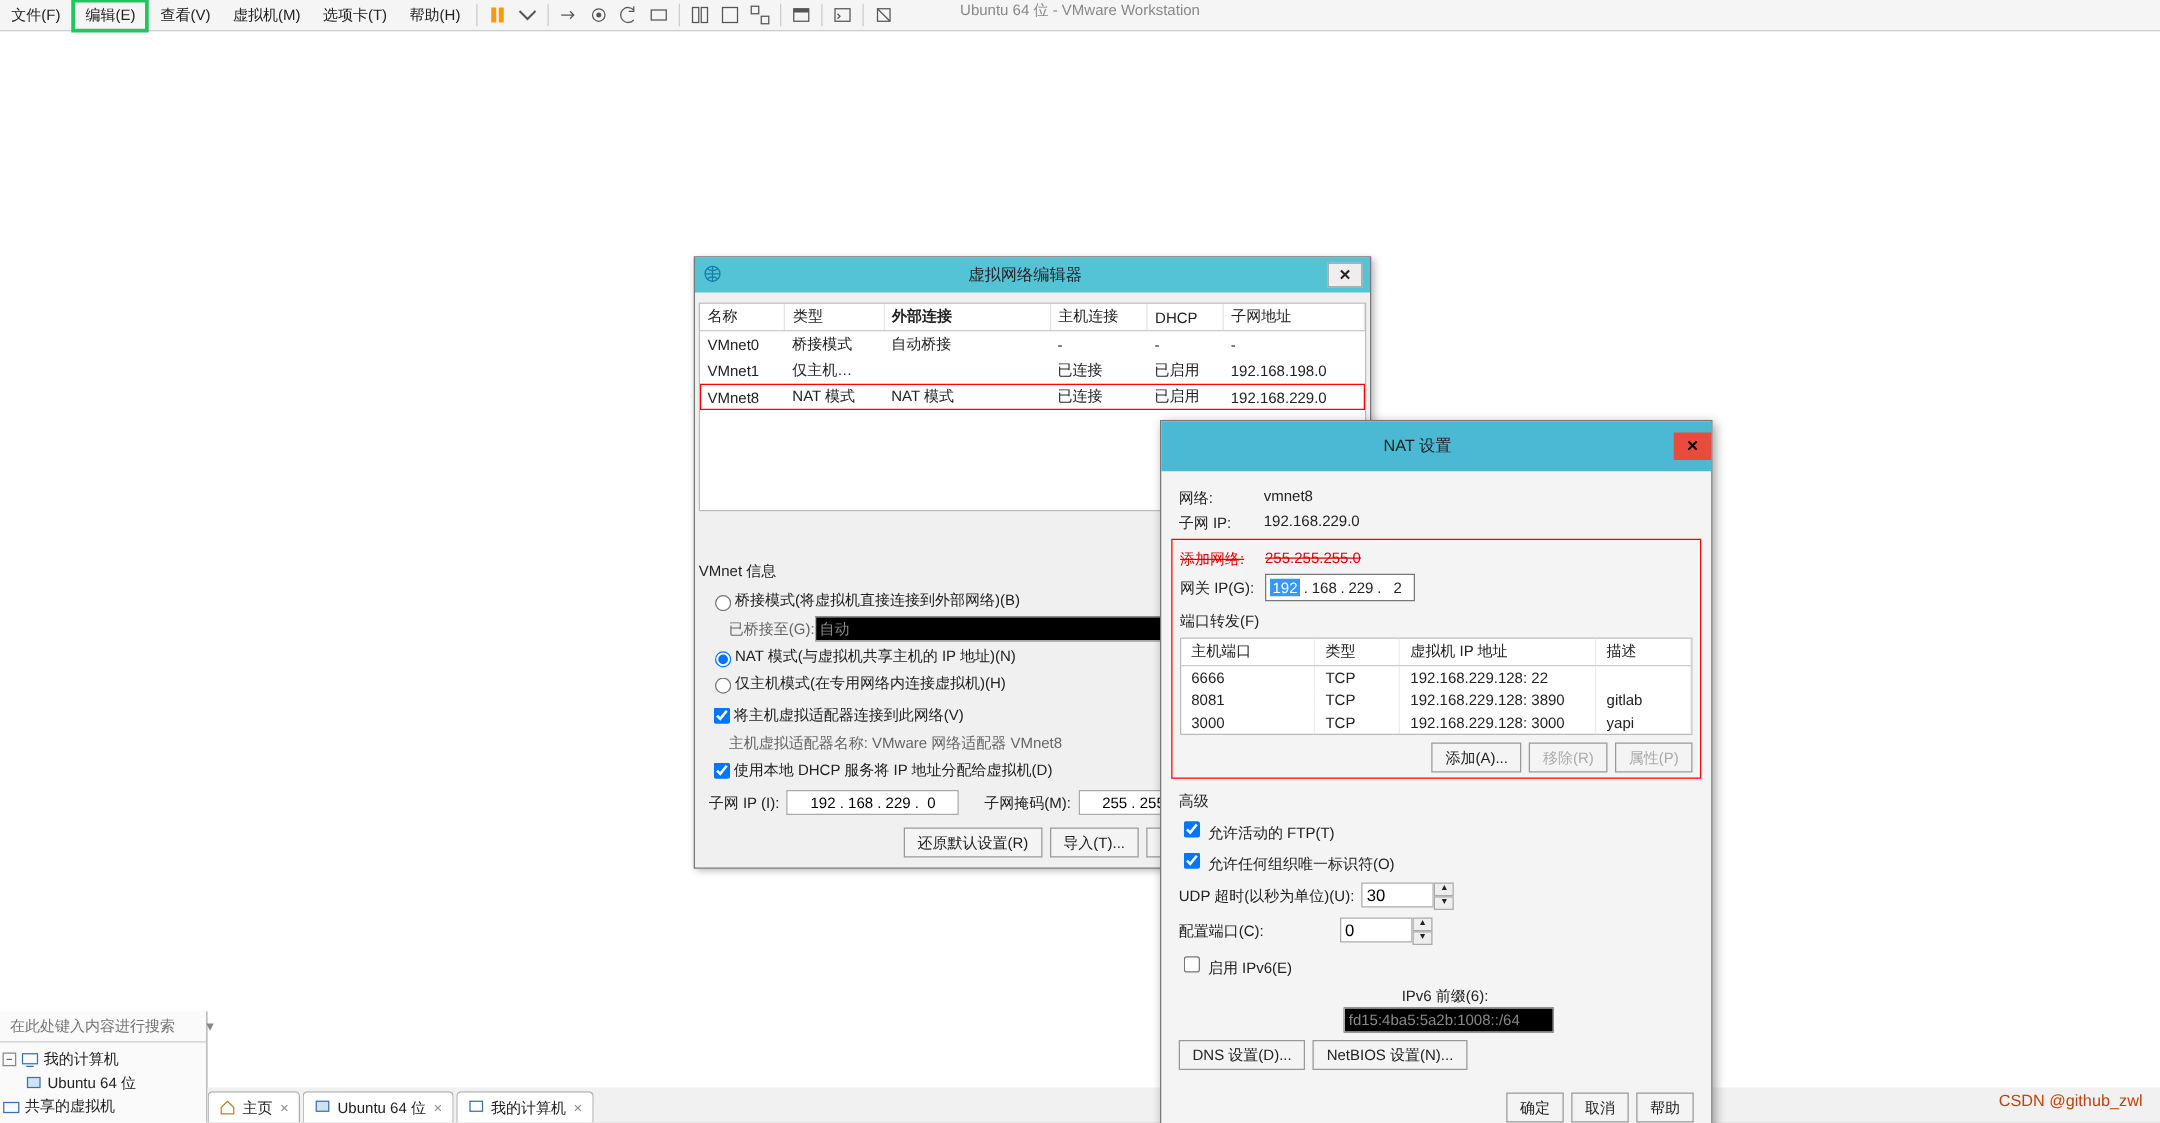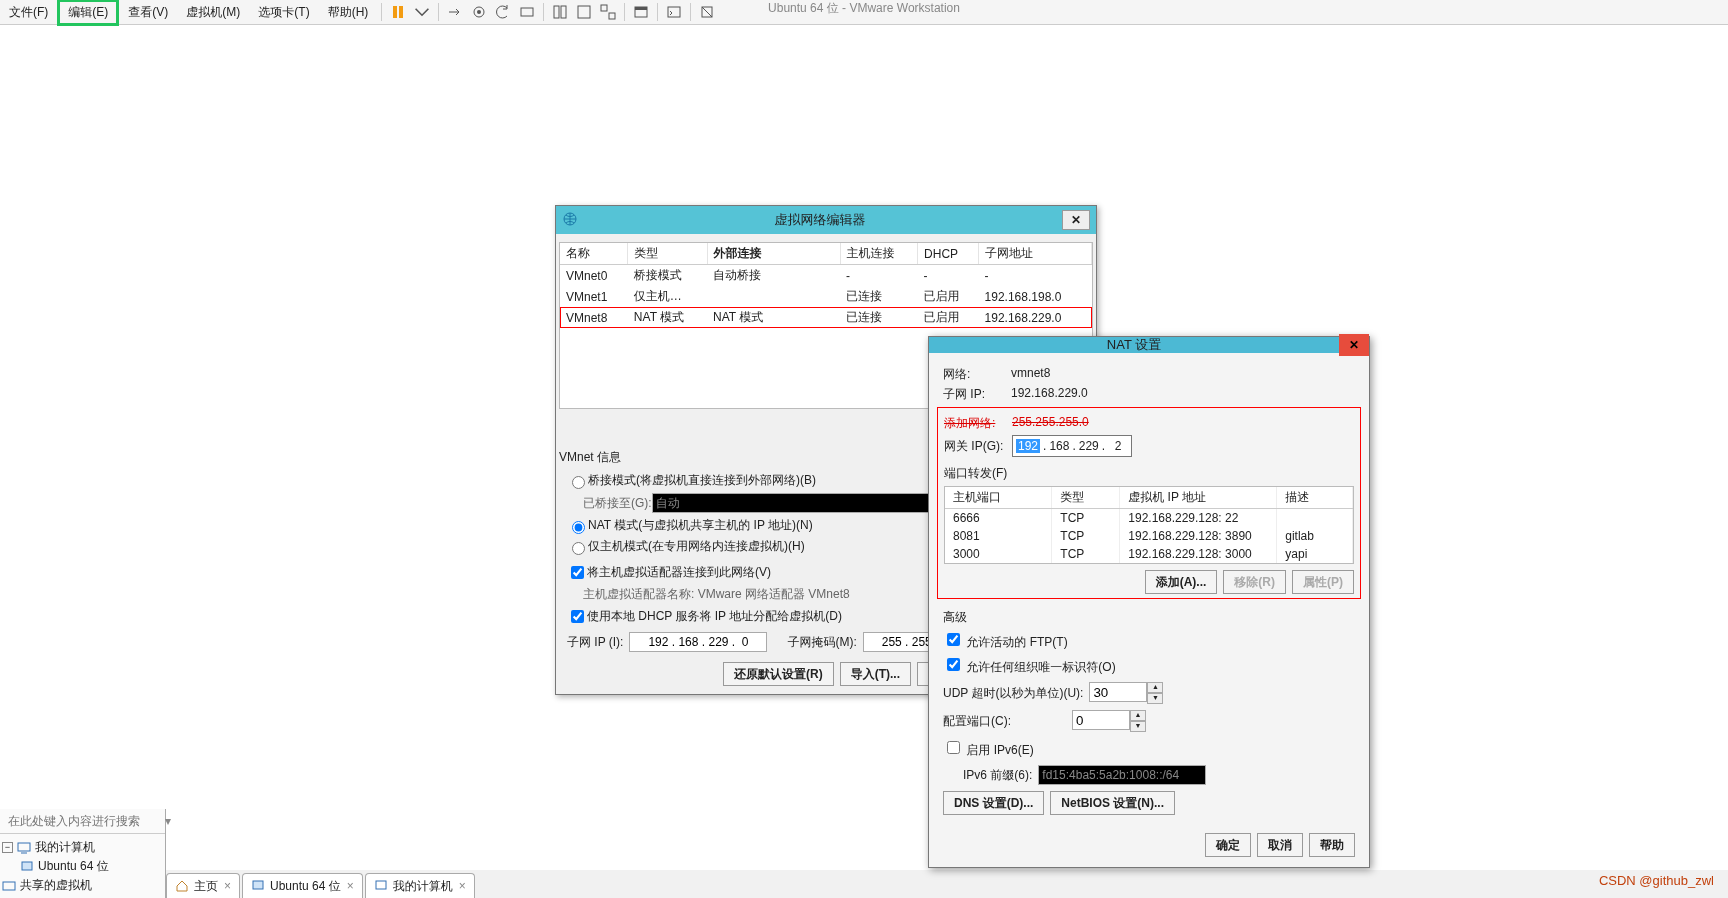--- a/index.html
+++ b/index.html
@@ -30,36 +30,36 @@
 .dlg1{position:absolute;top:205px;left:555px;width:540px;background:#f0f0f0;border:1px solid #777;box-shadow:2px 2px 6px rgba(0,0,0,0.3);z-index:10;}
 .dlg1 .titlebar{height:28px;background:#55c3d6;display:flex;align-items:center;padding:0 6px;}
 .dlg1 .titlebar .ttl{flex:1;text-align:center;font-size:13px;color:#222;}
 .dlg1 .titlebar .closebtn{width:26px;height:18px;background:#eee;border:1px solid #999;display:flex;align-items:center;justify-content:center;font-weight:bold;}
 .dlg1 .body{padding:8px 3px;}
 .nettable{border:1px solid #bbb;background:#fff;min-height:150px;position:relative;}
 .nettable table{width:100%;border-collapse:collapse;font-size:12px;}
 .nettable th,.nettable td{text-align:left;padding:2px 6px;white-space:nowrap;}
 .nettable th{font-weight:normal;border-bottom:1px solid #ccc;border-right:1px solid #e4e4e4;}
 .row-outline{outline:1px solid red;outline-offset:-1px;}
-.btn{height:22px;padding:0 10px;border:1px solid #999;background:#f4f4f4;display:inline-flex;align-items:center;margin-left:6px;font-weight:bold;}
+.btn{height:22px;padding:0 10px;border:1px solid #999;background:#f4f4f4;display:inline-flex;align-items:center;margin-left:6px;}
 .btn.disabled{color:#aaa;}
 .btnrow{display:flex;justify-content:flex-end;margin-top:6px;}
 .group{margin-top:10px;}
 .group .gtitle{font-size:12px;margin-bottom:6px;}
 .group .opt{display:flex;align-items:center;margin:4px 0 4px 8px;}
 .group .sub{margin-left:24px;color:#666;}
 input.txt{border:1px solid #aaa;height:18px;padding:0 3px;font-size:12px;}
 input.txt.ip{width:130px;text-align:center;}
 input[disabled]{background:#000000;color:#888;}
 .row{display:flex;align-items:center;margin:6px 0;}
 .row .lbl{margin-right:6px;}
 .bottombtns{display:flex;justify-content:flex-end;margin-top:10px;}
 
 .dlg2{position:absolute;top:336px;left:928px;width:440px;background:#f4f4f4;border:1px solid #777;box-shadow:2px 2px 8px rgba(0,0,0,0.4);z-index:20;}
-.dlg2 .titlebar{height:16px;background:#4cb9d4;display:flex;align-items:center;}
+.dlg2 .titlebar{height:40px;background:#4cb9d4;display:flex;align-items:center;}
 .dlg2 .titlebar .ttl{flex:1;text-align:center;font-size:13px;}
 .dlg2 .titlebar .closebtn{width:30px;height:22px;background:#e74c3c;color:#000;display:flex;align-items:center;justify-content:center;font-weight:bold;}
 .dlg2 .body{padding:10px 14px;}
 .kv{display:flex;margin:3px 0;}
 .kv .k{width:68px;}
 .kv .v{}
 .strike{color:#d00;text-decoration:line-through;}
 .redbox{border:1px solid red;padding:4px 6px;margin:4px -6px;}
 .pftable{border:1px solid #bbb;background:#fff;margin-top:4px;}
 .pftable table{width:100%;border-collapse:collapse;}
@@ -376,21 +376,21 @@
         <span class="lbl">配置端口(C):</span>
       <span class="spin" style="margin-left:55px;">
           <input value="0" style="">
           <span class="buds">
             <span>▲</span>
             <span>▼</span>
           </span>
         </span>
     </div>
     <div class="opt" style="margin:4px 0;"><input type="checkbox" style=""> <span>启用 IPv6(E)</span></div>
-    <div class="row" style="margin-left:20px;">
+    <div class="row" style="margin-left:20px;flex-direction:column;">
         <span class="lbl">IPv6 前缀(6):</span>
       <input class="txt" style="width: 160px;" disabled="" value="fd15:4ba5:5a2b:1008::/64">
     </div>
     <div class="row">
       <span class="btn" style="margin-left:0;">DNS 设置(D)...</span>
       <span class="btn">NetBIOS 设置(N)...</span>
     </div>
     <div class="bottombtns" style="margin-top:18px;">
       <span class="btn">确定</span>
       <span class="btn">取消</span>

